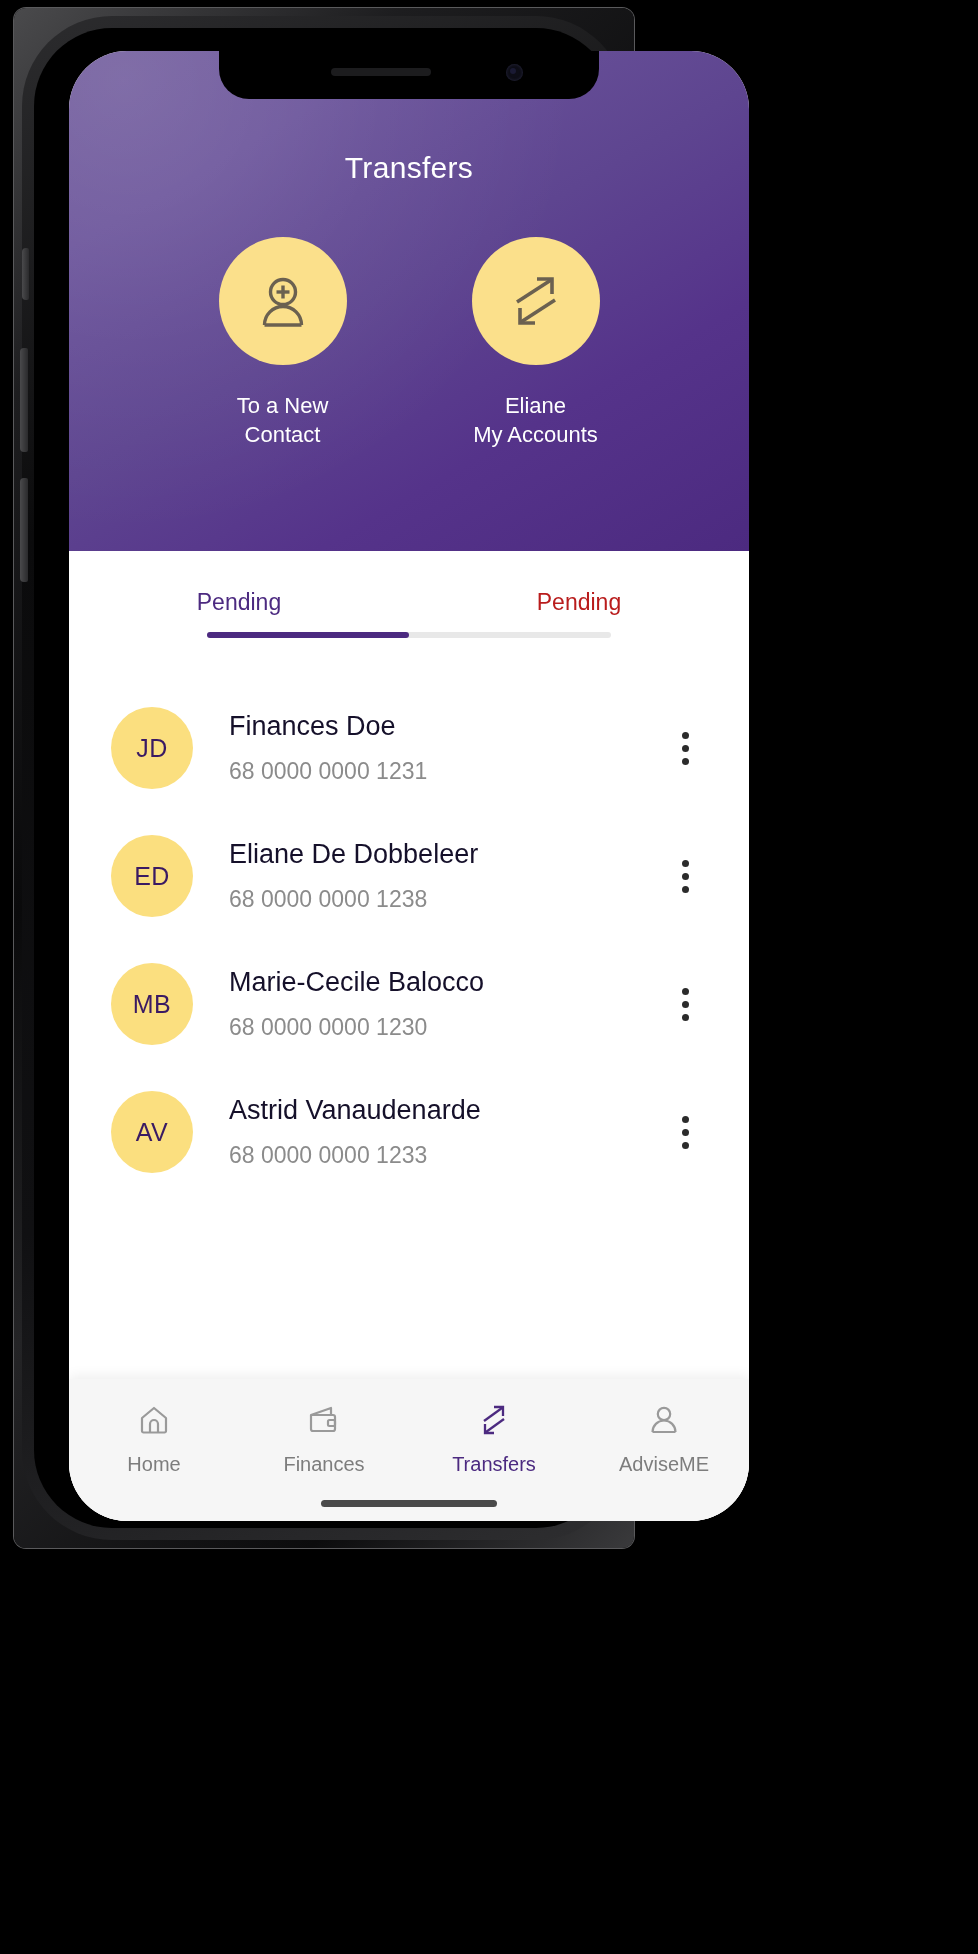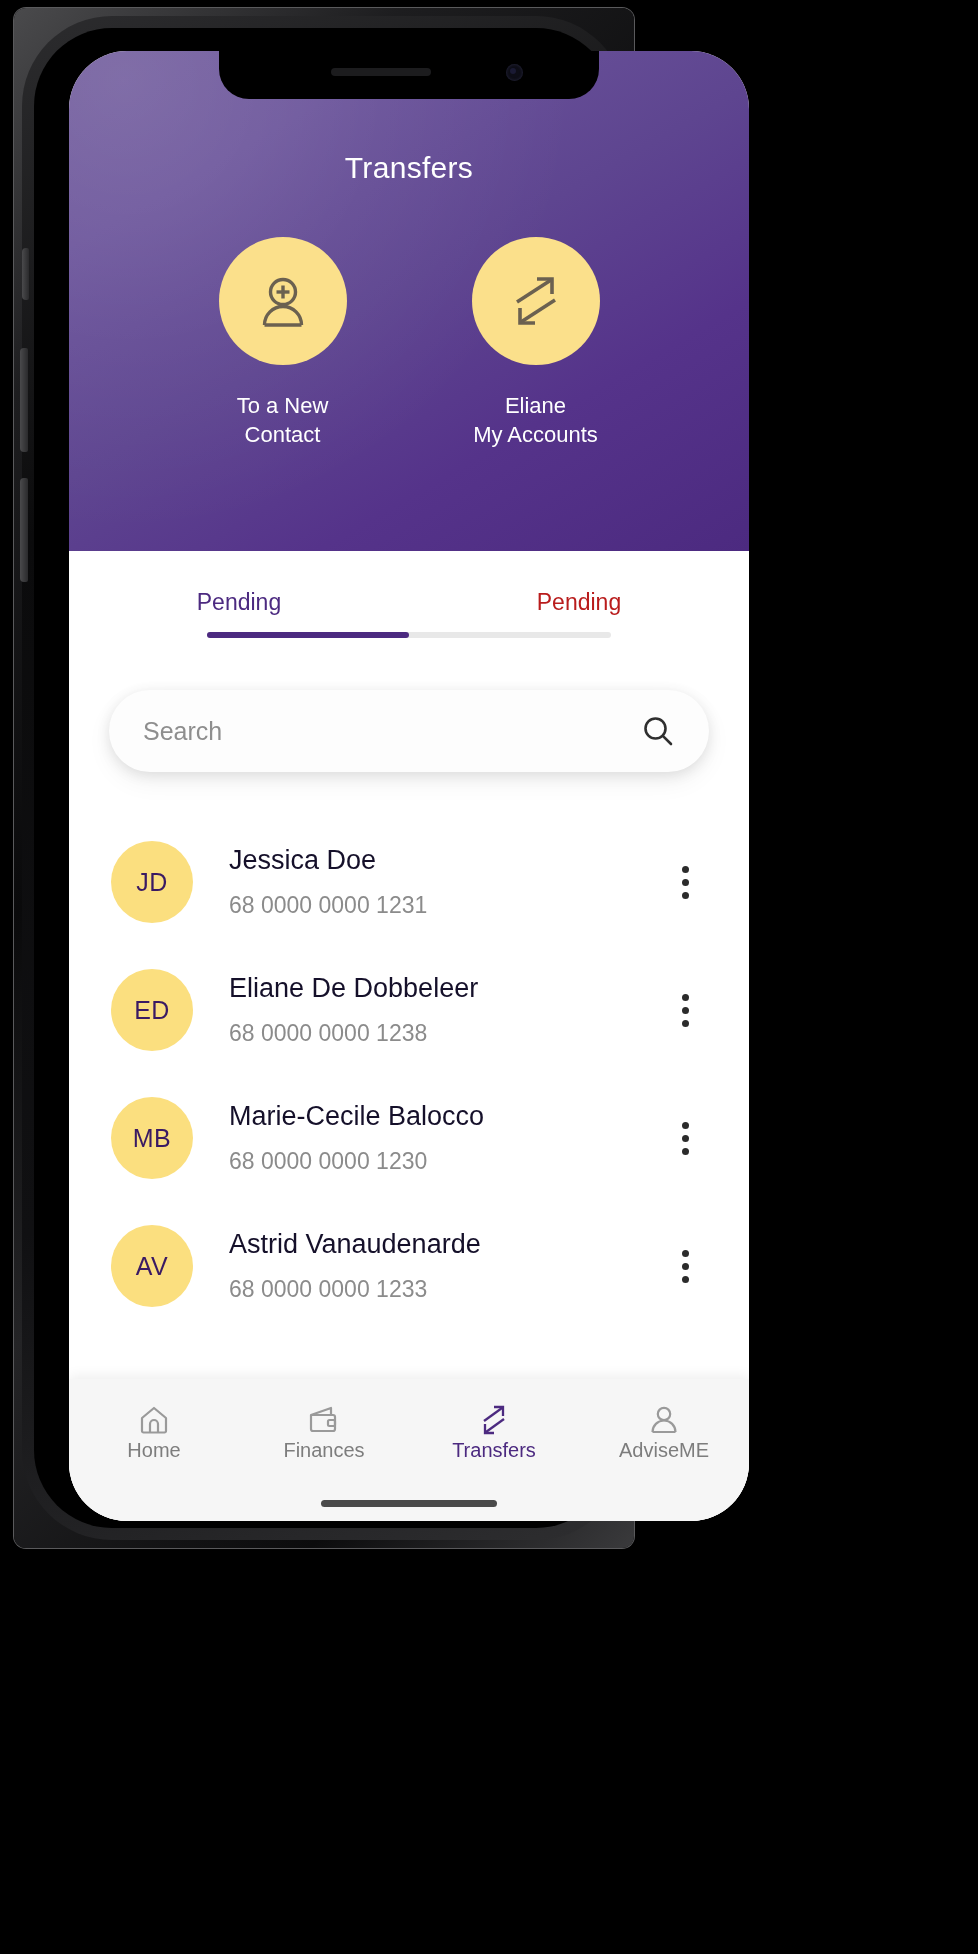--- a/index.html
+++ b/index.html
@@ -298,21 +298,21 @@
     display: flex;
     align-items: flex-start;
     padding-top: 22px;
     z-index: 40;
   }
   .nav-item {
     flex: 1;
     text-align: center;
     display: flex;
     flex-direction: column;
-    gap: 0;
+    gap: 14px;
   }
   .nav-icon { height: 38px; display: flex; align-items: center; justify-content: center; }
   .nav-label { font-size: 20px; color: #7d7d7d; }
   .nav-item.active .nav-label { color: #4c2a80; }
 
   .mm-badge {
     position: absolute;
     left: 50%;
     transform: translateX(-50%);
     top: -42px;
@@ -418,36 +418,27 @@
       <div class="sheet">
 
         <div class="tabs">
           <div class="tab active">Pending</div>
           <div class="tab inactive">Pending</div>
         </div>
         <div class="tab-track">
           <div class="tab-indicator"></div>
         </div>
 
-        <div class="search-wrap">
-          <input class="search-input" type="text" placeholder="Search" style="">
-          <button class="search-btn">
-            <svg width="34" height="34" viewBox="0 0 34 34">
-              <circle cx="14.5" cy="14.5" r="10" fill="none" stroke="#2f2f2f" stroke-width="2.6"></circle>
-              <line x1="21.8" y1="21.8" x2="30" y2="30" stroke="#2f2f2f" stroke-width="2.6" stroke-linecap="round"></line>
-            </svg>
-          </button>
-        </div>
 
         <div class="contacts">
 
           <div class="contact-row">
             <div class="avatar">JD</div>
             <div class="contact-info">
-              <div class="contact-name">Jessica Doe</div>
+              <div class="contact-name">Finances Doe</div>
               <div class="contact-acct">68 0000 0000 1231</div>
             </div>
             <button class="kebab">
               <span></span>
               <span></span>
               <span></span>
             </button>
           </div>
 
           <div class="contact-row">

